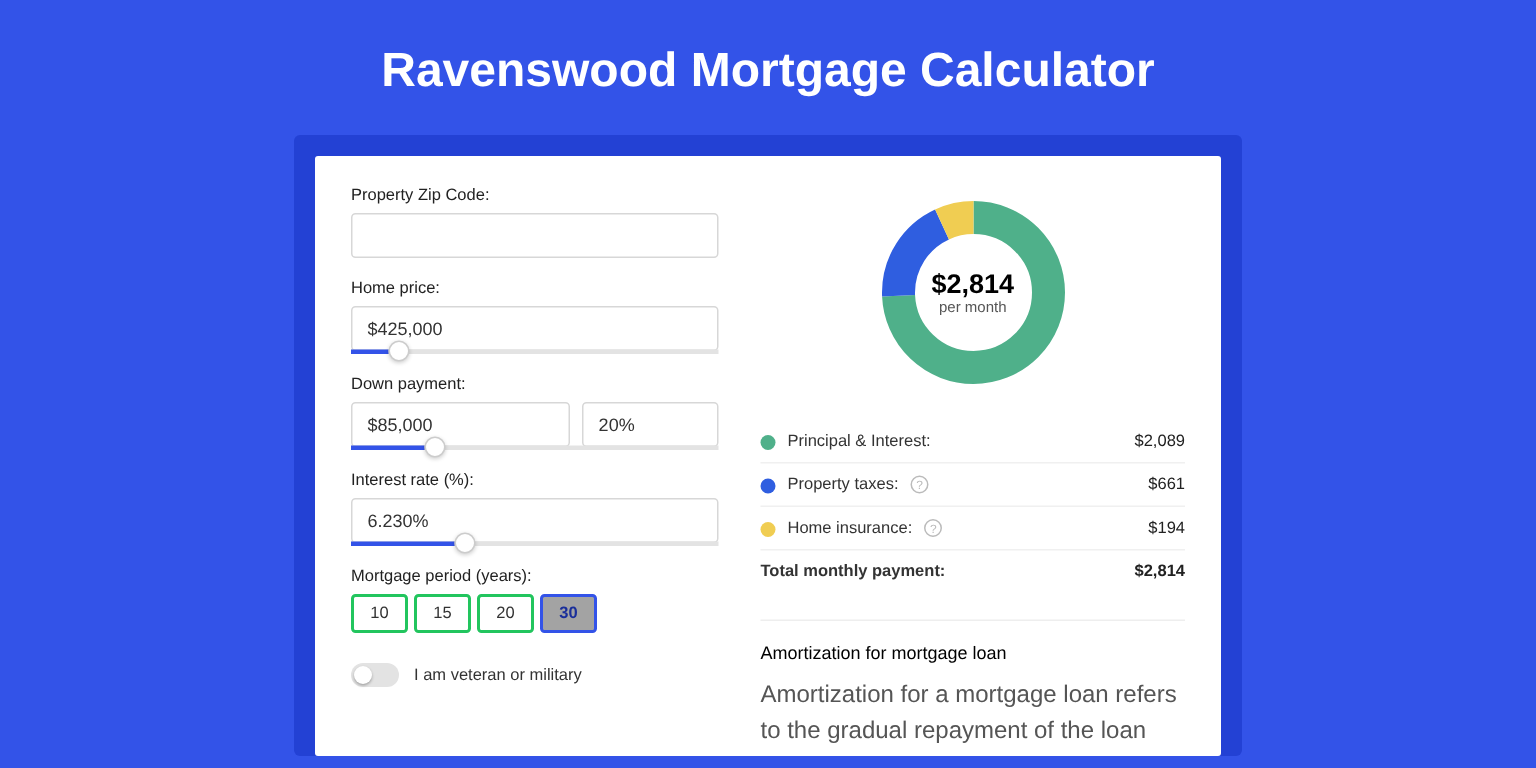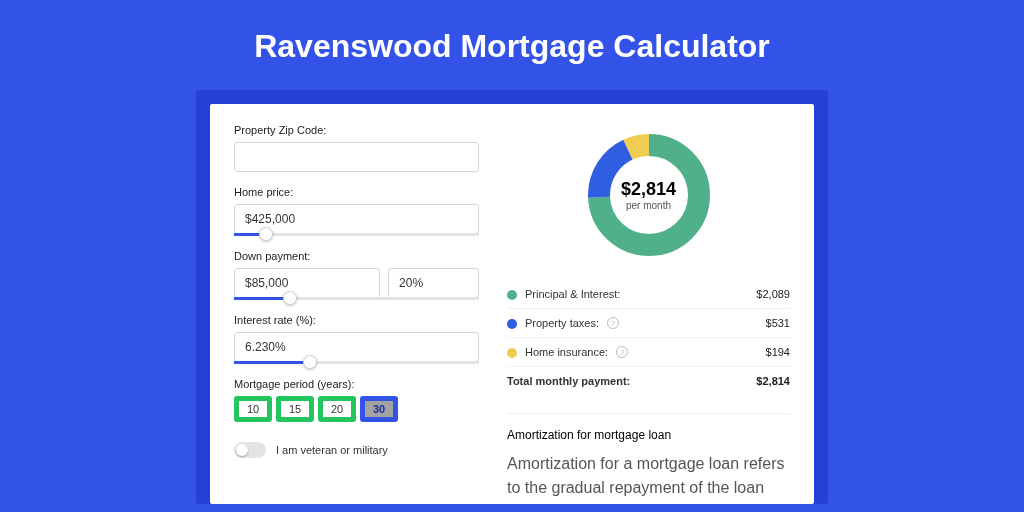--- a/index.html
+++ b/index.html
@@ -11,21 +11,21 @@
   .lbl{font-size:11px;color:#222;margin-bottom:6px;display:block}
   .field{width:100%;border:1px solid #d7d7d7;border-radius:3px;height:30px;padding:0 10px;font-size:12px;color:#333;background:#fff}
   .group{margin-bottom:14px;position:relative}
   .slider-track{height:3px;background:#e3e3e3;position:relative;margin-top:-1px}
   .slider-fill{height:3px;background:#3353e8;position:absolute;left:0;top:0}
   .slider-thumb{width:14px;height:14px;background:#fff;border:1px solid #ccc;border-radius:50%;position:absolute;top:-6px;box-shadow:0 1px 3px rgba(0,0,0,.2)}
   .row{display:flex;gap:8px}
   .row .field:first-child{flex:1.8}
   .row .field:last-child{flex:1}
   .periods{display:flex;gap:4px}
-  .period{border:5px solid #22c55e;border-radius:3px;width:38px;height:26px;display:flex;align-items:center;justify-content:center;font-size:11px;color:#333;cursor:pointer;background:#fff}
+  .period{border:2px solid #22c55e;border-radius:3px;width:38px;height:26px;display:flex;align-items:center;justify-content:center;font-size:11px;color:#333;cursor:pointer;background:#fff}
   .period.active{background:#a3a3a3;border-color:#3353e8;color:#1a2e9a;font-weight:600}
   .toggle-row{display:flex;align-items:center;gap:10px;margin-top:20px}
   .toggle{width:32px;height:16px;background:#e3e3e3;border-radius:99px;position:relative;cursor:pointer}
   .toggle::after{content:"";position:absolute;left:2px;top:2px;width:12px;height:12px;background:#fff;border-radius:50%;box-shadow:0 1px 2px rgba(0,0,0,.3)}
   .toggle-lbl{font-size:11px;color:#333}
 
   .right{flex:1;min-width:0}
   .section-title{font-size:12px;font-weight:700;color:#222;margin-bottom:10px}
   .donut-wrap{display:flex;justify-content:center;margin:6px 0 20px}
   .donut{position:relative;width:130px;height:130px}
@@ -130,21 +130,21 @@
             <span>Principal &amp; Interest:</span>
           </div>
           <span class="val">$2,089</span>
         </div>
         <div class="item">
           <div class="left-part">
             <span class="dot" style="background:#2f5ee0"></span>
             <span>Property taxes:</span>
             <span class="info">?</span>
           </div>
-          <span class="val">$531</span>
+          <span class="val">$661</span>
         </div>
         <div class="item">
           <div class="left-part">
             <span class="dot" style="background:#f0cd52"></span>
             <span>Home insurance:</span>
             <span class="info">?</span>
           </div>
           <span class="val">$194</span>
         </div>
         <div class="item total">

